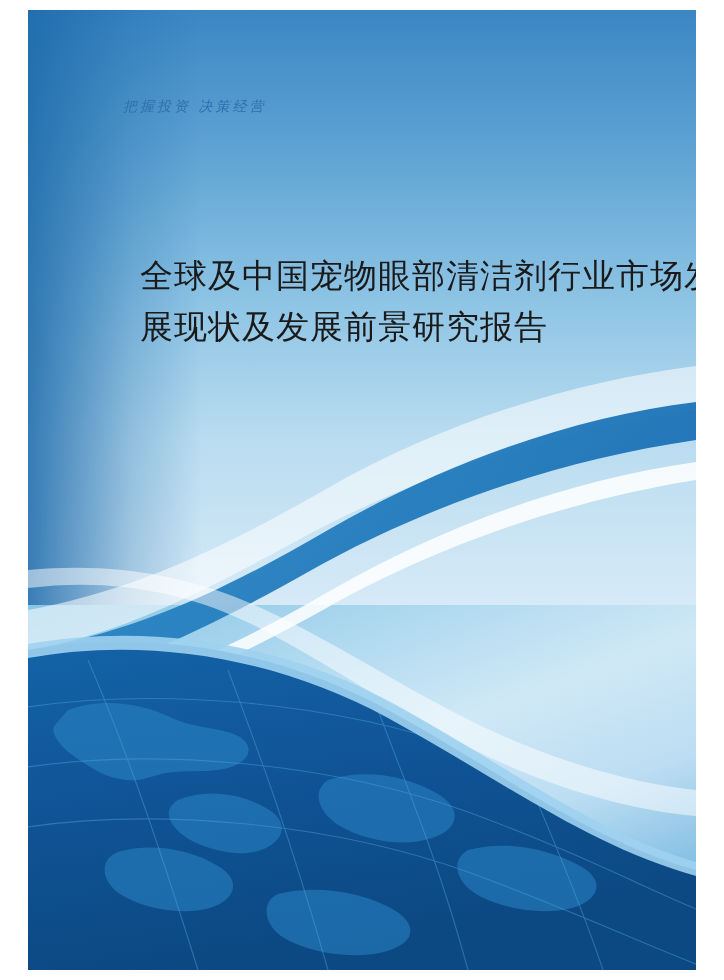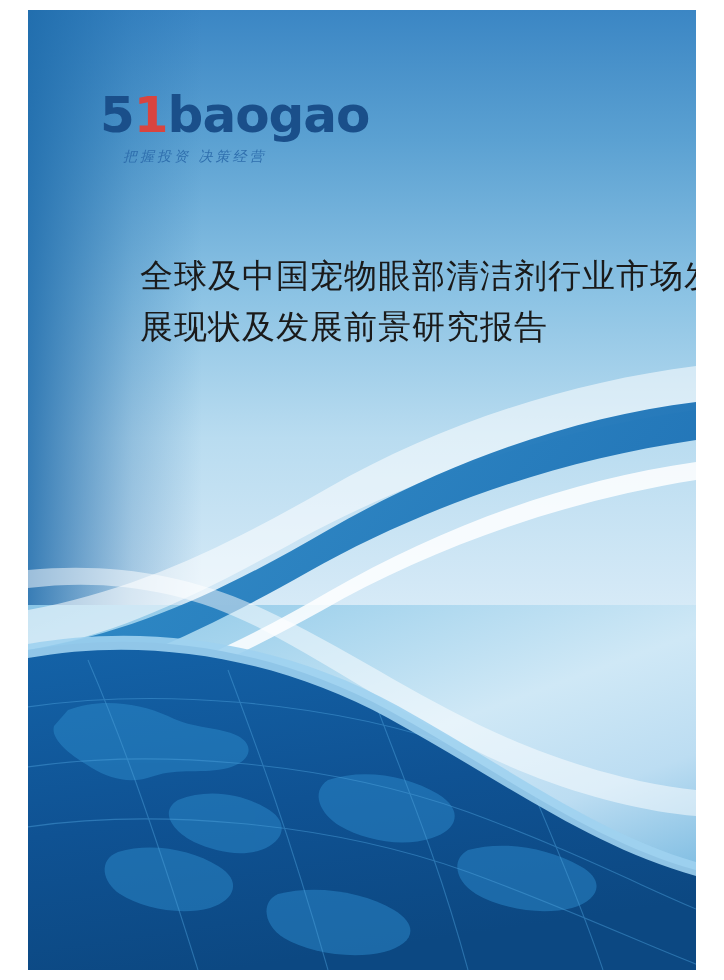--- a/index.html
+++ b/index.html
@@ -151,22 +151,19 @@
           <path d="M200,660 C230,740 260,820 300,960"></path>
           <path d="M350,700 C380,780 410,850 440,960"></path>
           <path d="M500,770 C530,840 555,900 575,960"></path>
         </g>
 
         <path d="M0,648 C120,626 250,648 360,708 C470,768 560,836 668,866 L668,852 C566,822 478,756 370,696 C258,634 124,612 0,634 Z" fill="#9fd2ef" opacity="0.9"></path>
       </svg>
     </div>
 
     <div class="logo">
-      <div class="logo-text">
-        <span class="logo-5">5</span><span class="logo-1">1</span><span class="logo-5">baogao</span>
-      </div>
       <div class="logo-sub">把握投资 决策经营</div>
     </div>
 
     <div class="title">全球及中国宠物眼部清洁剂行业市场发展现状及发展前景研究报告</div>
 
   </div>
 </div>
 
 </body></html>

